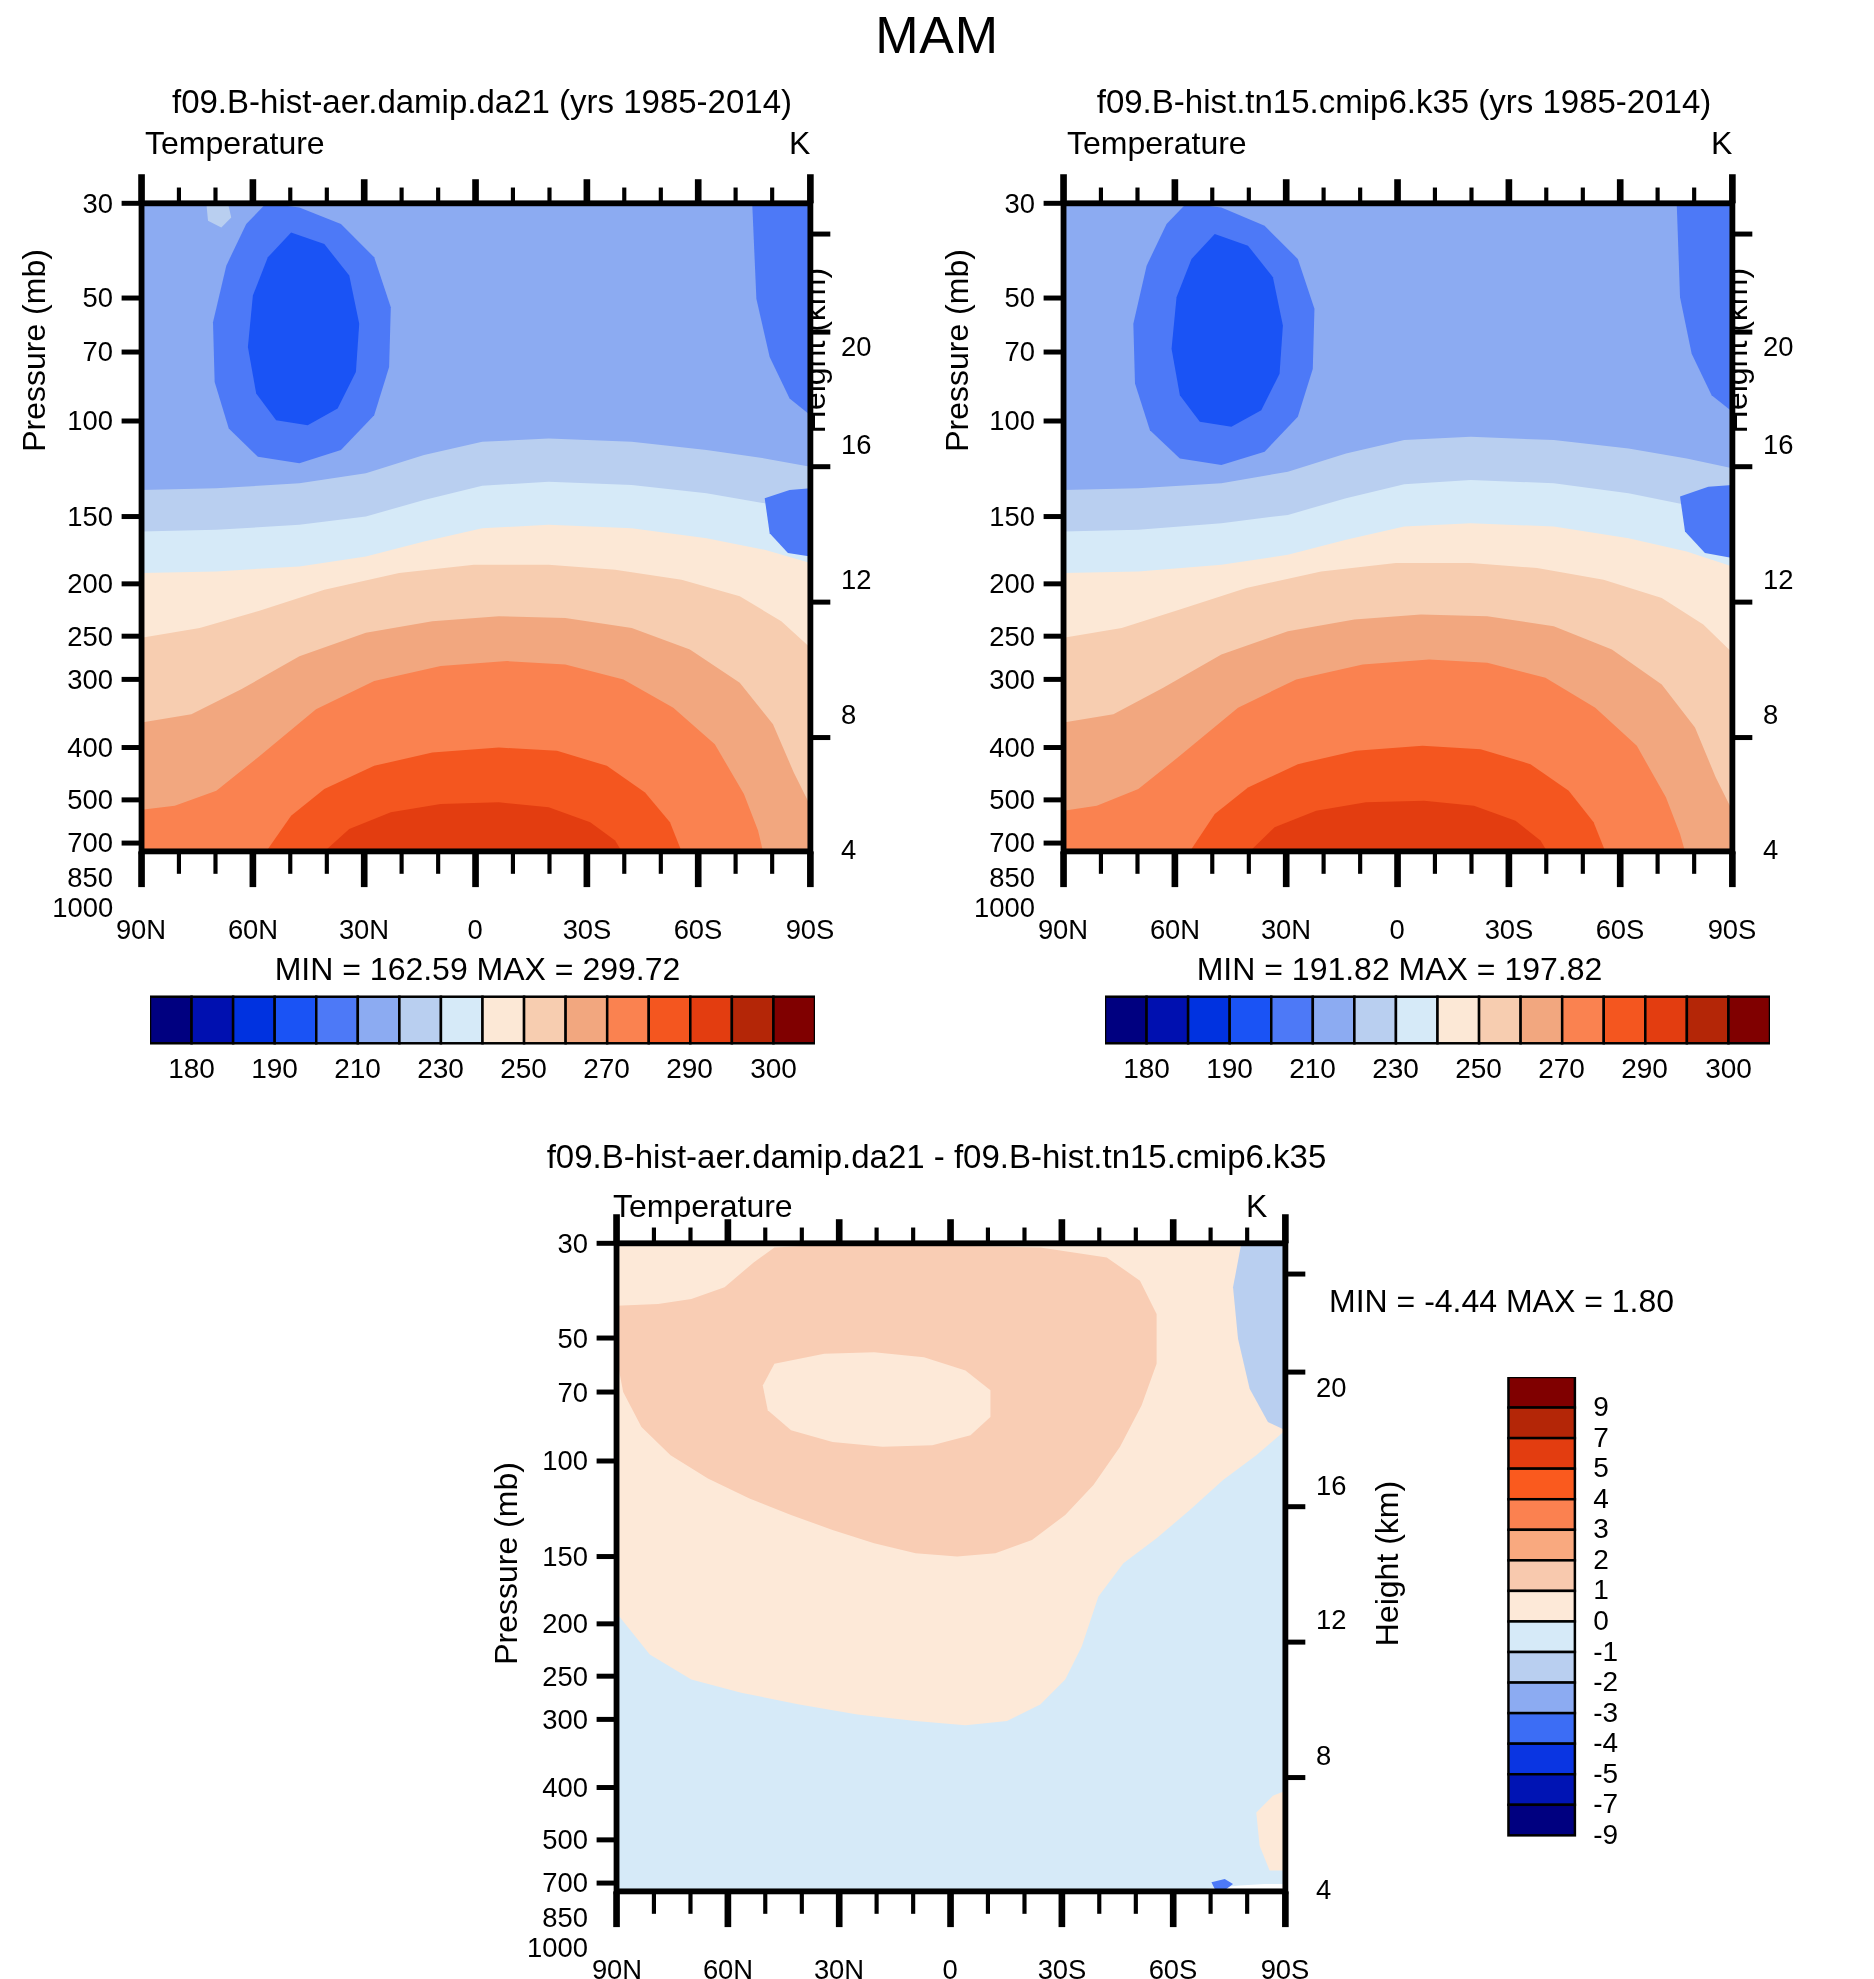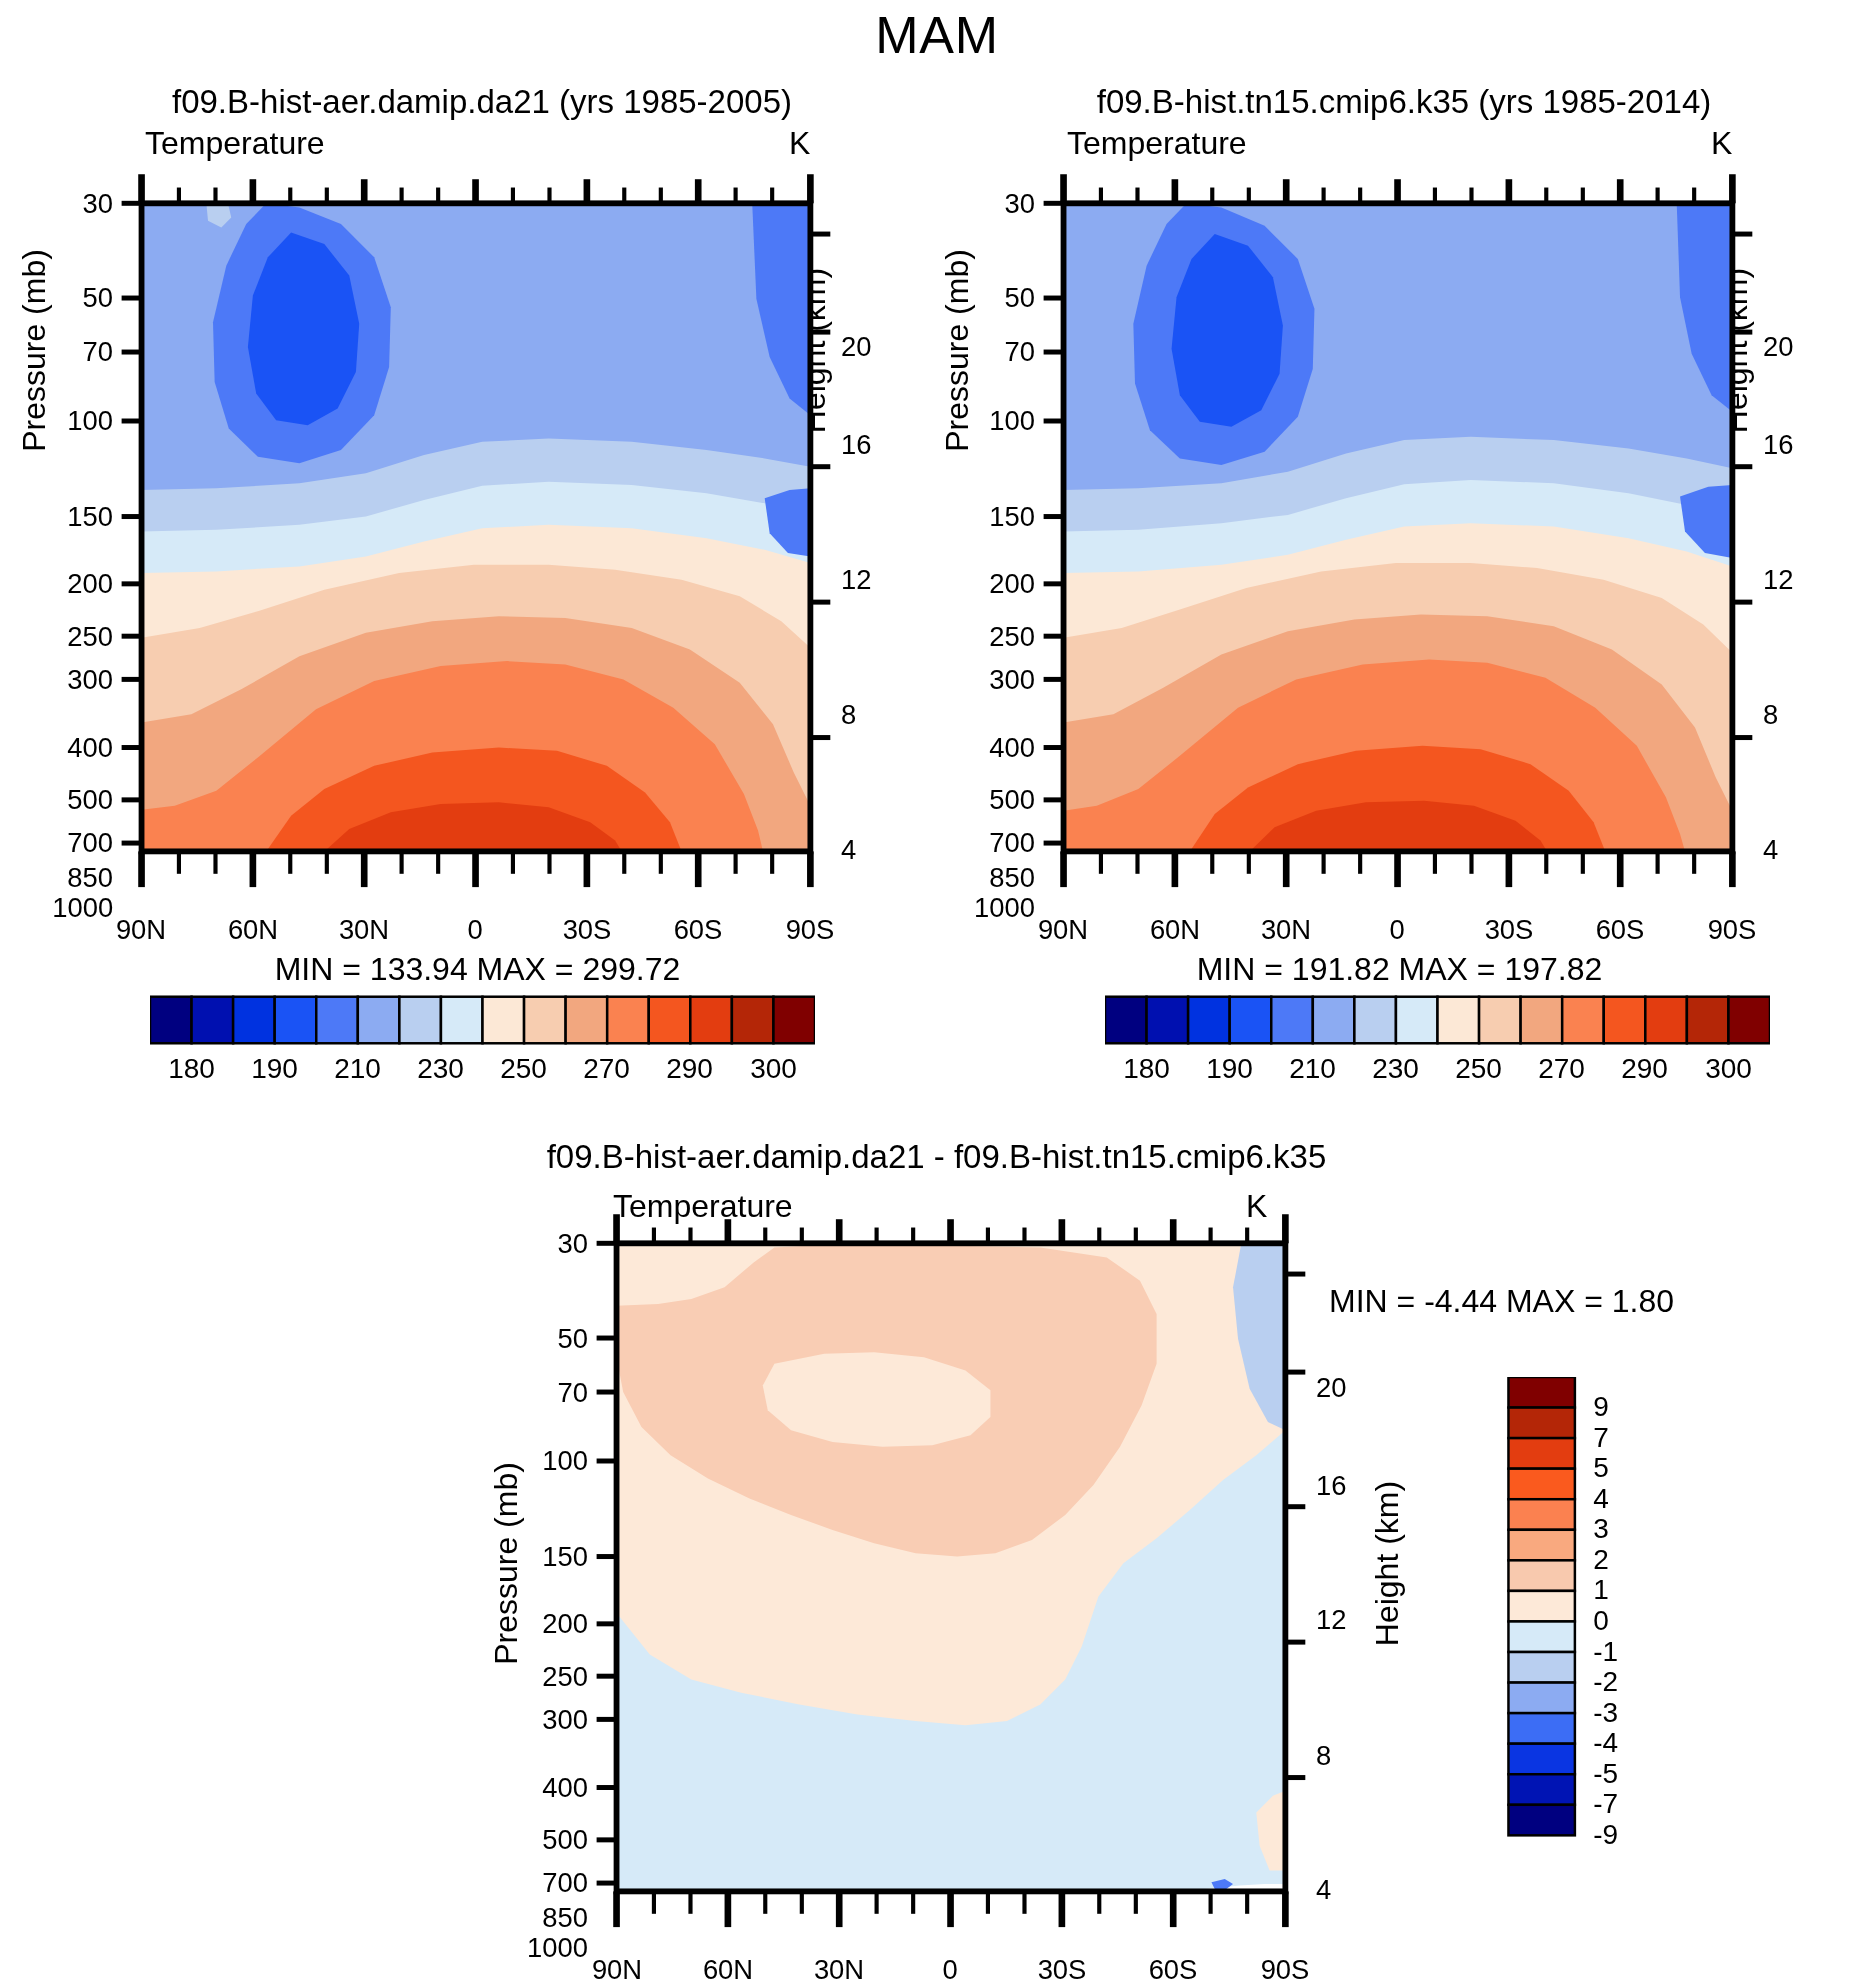--- a/index.html
+++ b/index.html
@@ -20,21 +20,21 @@
   .cbar-label{font-size:28px;white-space:nowrap;}
   .vrot{transform:rotate(-90deg);transform-origin:50% 50%;}
   svg{display:block;}
   .frame{fill:none;stroke:#000;}
 </style>
 </head>
 <body>
 
 <div class="abs" id="figure-title">MAM</div>
 
-<div class="abs panel-title" style="left:50px;top:83px;width:864px;">f09.B-hist-aer.damip.da21 (yrs 1985-2005)</div>
+<div class="abs panel-title" style="left:50px;top:83px;width:864px;">f09.B-hist-aer.damip.da21 (yrs 1985-2014)</div>
 
 <div class="abs var-label" style="left:145px;top:125px;">Temperature</div>
 <div class="abs unit-label" style="left:789px;top:125px;">K</div>
 
 <div class="abs" style="left:-140px;top:332px;width:349px;height:50px;">
   <div class="axis-name vrot ctr" style="width:349px;">Pressure (mb)</div>
 </div>
 <div class="abs" style="left:640px;top:332px;width:349px;height:50px;">
   <div class="axis-name vrot ctr" style="width:349px;">Height (km)</div>
 </div>
@@ -182,21 +182,21 @@
 <div class="abs tick-label" style="left:841px;top:331px;">20</div>
 
 <div class="abs tick-label ctr" style="left:91px;top:914px;width:100px;">90N</div>
 <div class="abs tick-label ctr" style="left:203px;top:914px;width:100px;">60N</div>
 <div class="abs tick-label ctr" style="left:314px;top:914px;width:100px;">30N</div>
 <div class="abs tick-label ctr" style="left:425px;top:914px;width:100px;">0</div>
 <div class="abs tick-label ctr" style="left:537px;top:914px;width:100px;">30S</div>
 <div class="abs tick-label ctr" style="left:648px;top:914px;width:100px;">60S</div>
 <div class="abs tick-label ctr" style="left:760px;top:914px;width:100px;">90S</div>
 
-<div class="abs minmax ctr" style="left:141px;top:951px;width:673px;">MIN = 133.94  MAX = 299.72</div>
+<div class="abs minmax ctr" style="left:141px;top:951px;width:673px;">MIN = 162.59  MAX = 299.72</div>
 
 <svg class="abs" style="left:150px;top:995px;" width="665" height="50" viewBox="0 0 800 60">
   <g id="cbL">
       <rect x="0.00" y="2" width="50.00" height="56" fill="#000080" stroke="#000" stroke-width="3"></rect>
       <rect x="50.00" y="2" width="50.00" height="56" fill="#0010b0" stroke="#000" stroke-width="3"></rect>
       <rect x="100.00" y="2" width="50.00" height="56" fill="#0032e0" stroke="#000" stroke-width="3"></rect>
       <rect x="150.00" y="2" width="50.00" height="56" fill="#1a53f5" stroke="#000" stroke-width="3"></rect>
       <rect x="200.00" y="2" width="50.00" height="56" fill="#4d79f7" stroke="#000" stroke-width="3"></rect>
       <rect x="250.00" y="2" width="50.00" height="56" fill="#8cabf2" stroke="#000" stroke-width="3"></rect>
       <rect x="300.00" y="2" width="50.00" height="56" fill="#b9cff0" stroke="#000" stroke-width="3"></rect>

